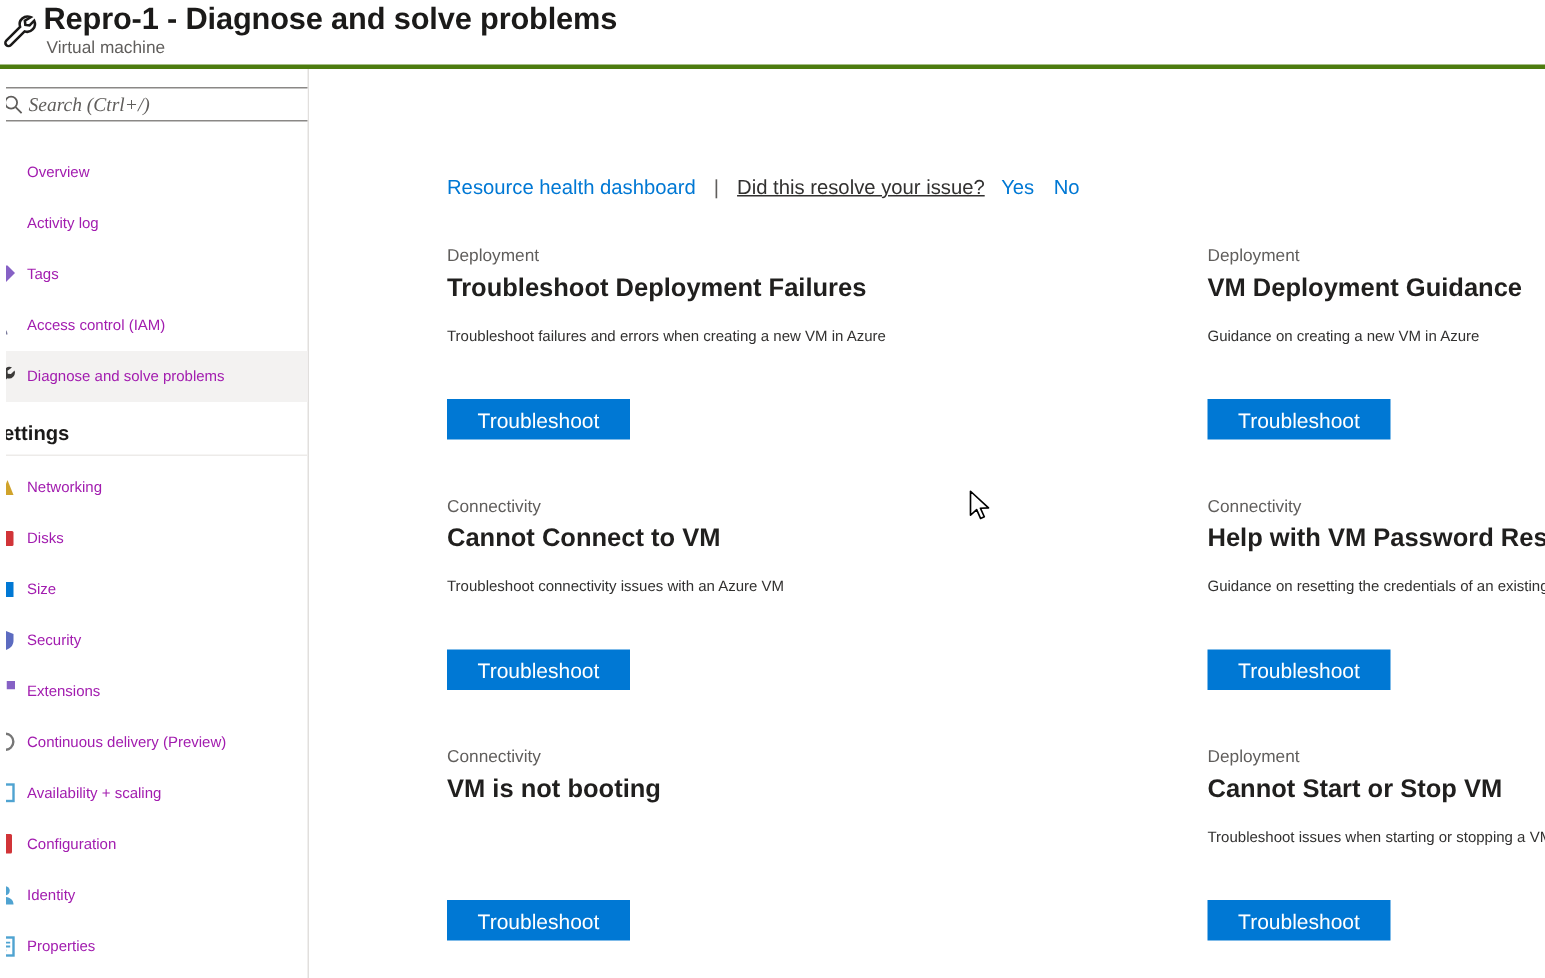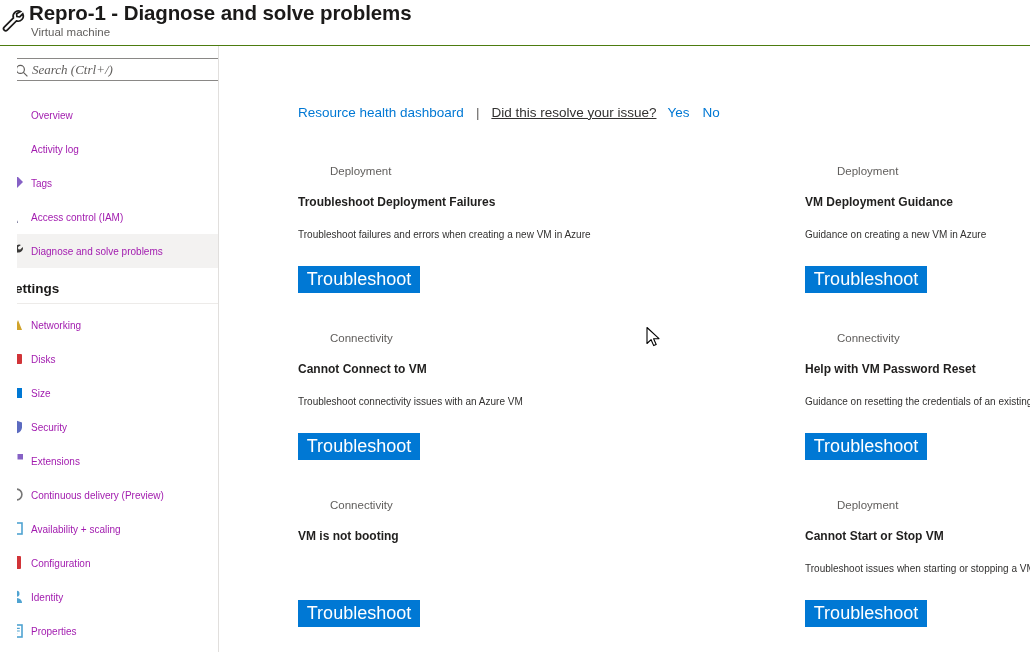--- a/index.html
+++ b/index.html
@@ -17,21 +17,21 @@
     position: relative;
   }
 
   
   .header {
     position: absolute;
     left: 0; top: 0;
     width: 1030px;
     height: 46px;
     background: #ffffff;
-    border-bottom: 1px solid #4d7c0f;
+    border-bottom: 3px solid #4d7c0f;
     box-sizing: border-box;
   }
   .header-icon {
     position: absolute;
     left: -4px; top: 3px;
     width: 34px; height: 34px;
     color: #1b1a19;
   }
   .header-icon svg { display: block; }
   .header-title {
@@ -47,21 +47,21 @@
     position: absolute;
     left: 31px; top: 26px;
     font-size: 11.5px;
     color: #605e5c;
     white-space: nowrap;
   }
 
   
   .sidebar {
     position: absolute;
-    left: 17px; top: 46px;
+    left: 4px; top: 46px;
     width: 202px;
     height: 606px;
     background: #ffffff;
     border-right: 1px solid #e1dfdd;
     box-sizing: border-box;
     overflow: hidden;
   }
   .search-row {
     position: absolute;
     left: 0; top: 12px;
@@ -189,21 +189,21 @@
   .content {
     position: absolute;
     left: 247px; top: 46px;
     width: 783px;
     height: 606px;
     background: #ffffff;
     overflow: hidden;
   }
   .toolbar {
     position: absolute;
-    left: 51px; top: 56px;
+    left: 51px; top: 68px;
     height: 20px;
     display: flex;
     align-items: center;
     white-space: nowrap;
   }
   .toolbar-link {
     font-size: 13.5px;
     color: #0078d4;
     cursor: pointer;
     text-decoration: none;
@@ -235,47 +235,46 @@
     top: 0;
     width: 470px;
   }
   .card.col-left  { left: 0; }
   .card.col-right { left: 507px; }
   .card-category {
     font-size: 11.5px;
     color: #605e5c;
     line-height: 14px;
     white-space: nowrap;
-    margin-left: 32px;
   }
   .card-title {
-    font-size: 12px;
+    font-size: 17px;
     font-weight: bold;
     color: #201f1e;
     line-height: 20px;
-    margin-top: 14px;
+    margin-top: 4px;
     white-space: nowrap;
   }
   .card-desc {
     font-size: 10px;
     color: #323130;
     line-height: 21px;
     margin-top: 12px;
     width: 430px;
   }
   .card-desc.nowrap { white-space: nowrap; }
   .card-btn {
     position: absolute;
     top: 102px; left: 0;
     width: 122px; height: 27px;
     background: #0078d4;
     border: none;
     color: #ffffff;
     font-family: "Liberation Sans", sans-serif;
-    font-size: 18px;
+    font-size: 14px;
     cursor: pointer;
     padding: 0;
   }
 
   
   .cursor {
     position: absolute;
     left: 645px; top: 326px;
     width: 18px; height: 24px;
     pointer-events: none;

